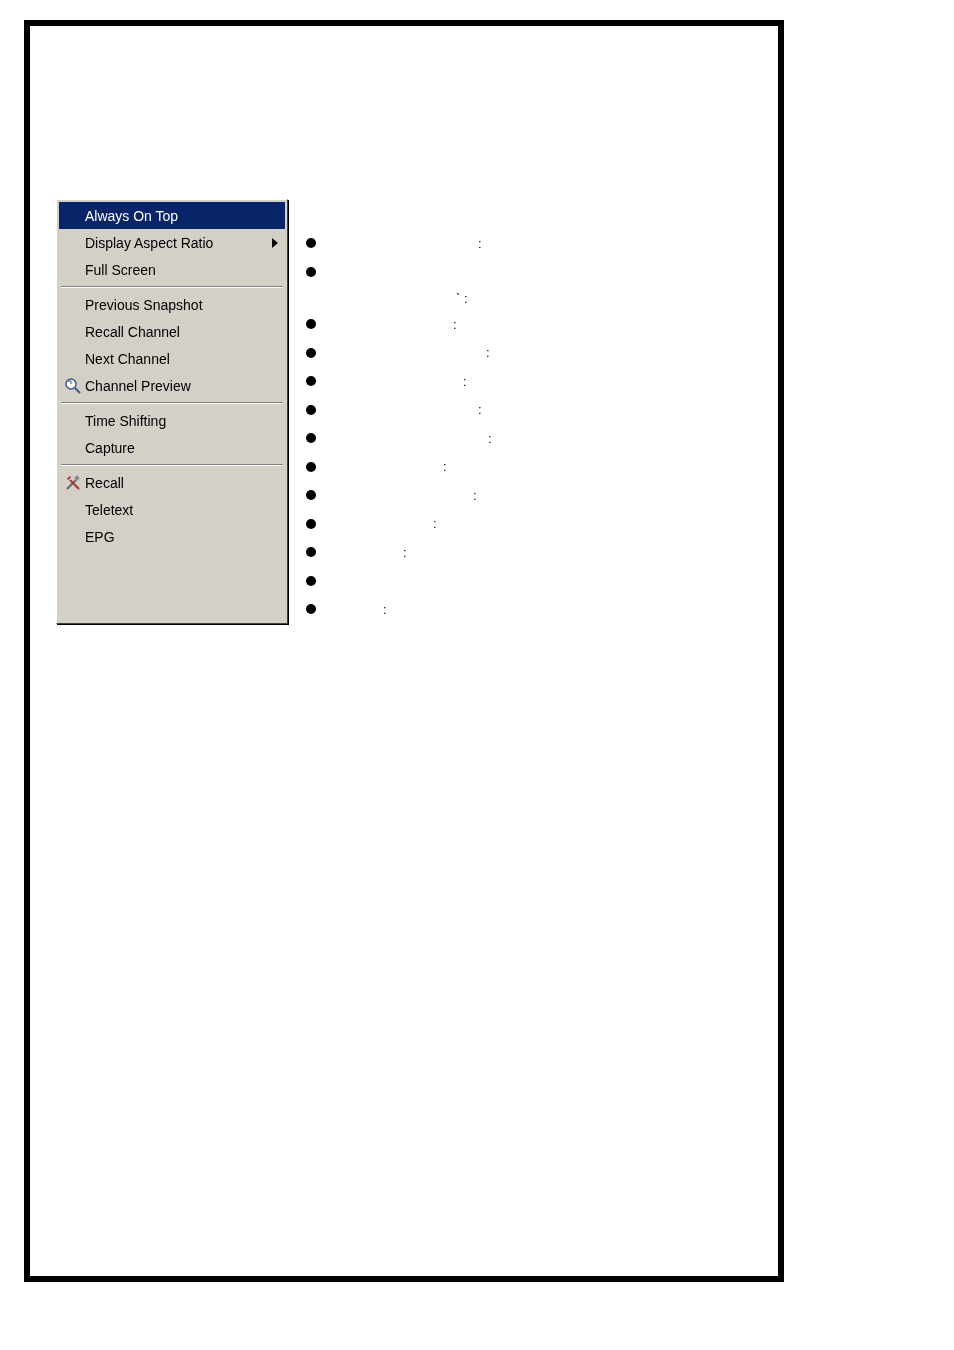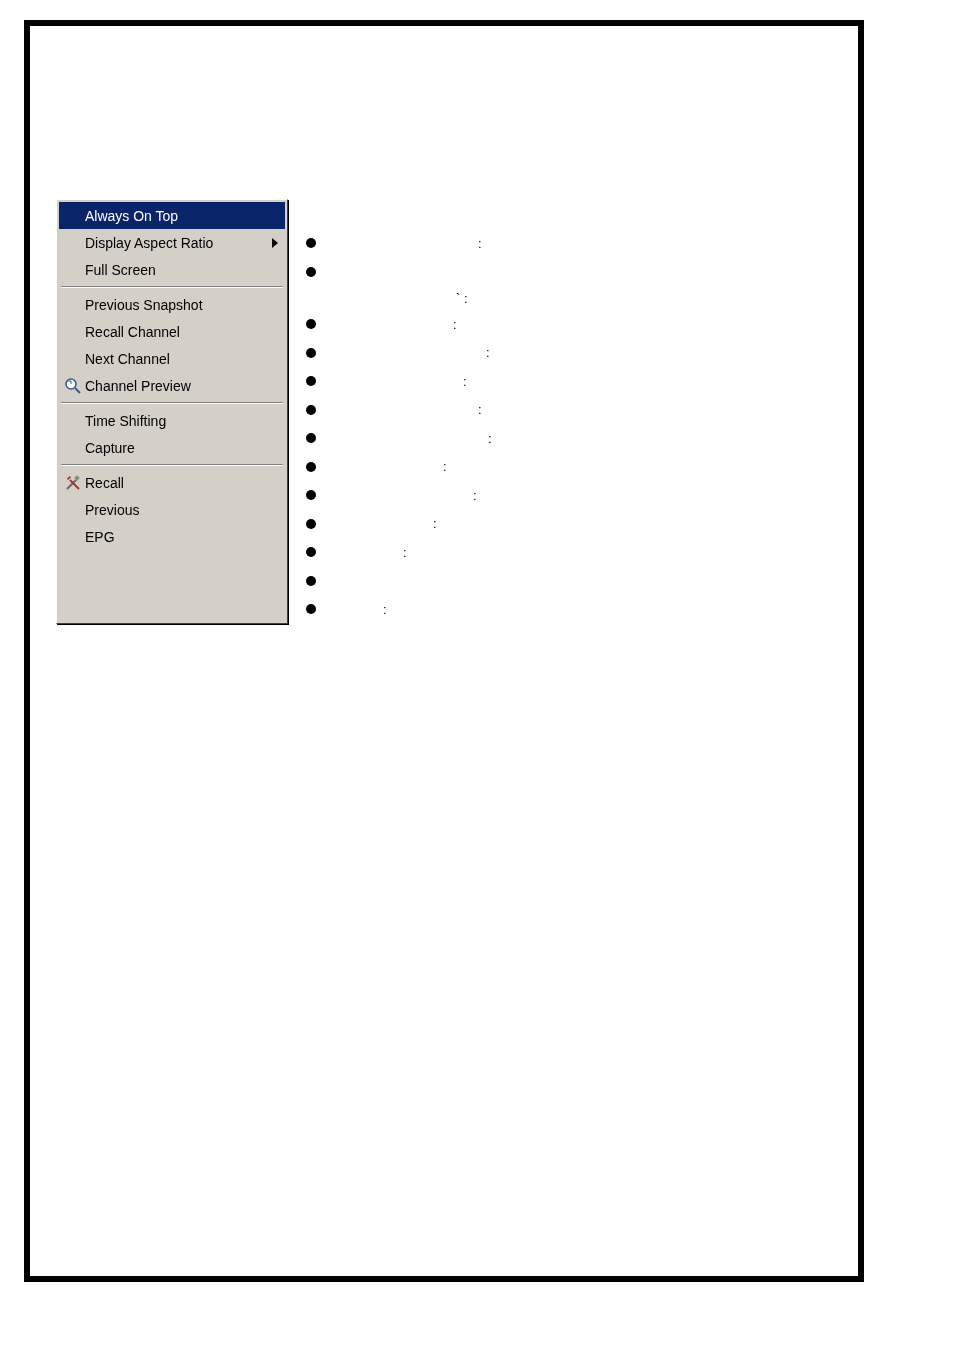--- a/index.html
+++ b/index.html
@@ -8,21 +8,21 @@
     background: #fff;
     font-family: Tahoma, Arial, sans-serif;
     width: 954px;
     height: 1350px;
     position: relative;
   }
   .page-border {
     position: absolute;
     left: 24px;
     top: 20px;
-    width: 840px;
+    width: 760px;
     height: 1262px;
     border: 6px solid #000;
     background: #fff;
   }
   .content {
     display: flex;
     flex-direction: row;
     position: absolute;
     left: 26px;
     top: 173px;
@@ -187,21 +187,21 @@
             <line x1="15" y1="15" x2="6" y2="6" stroke="#a33" stroke-width="2"></line>
             <rect x="3" y="3" width="4" height="2" fill="#a33" transform="rotate(-45 5 4)"></rect>
           </svg>
         </span>
         <span class="label">Recall</span>
         <span class="arrow-slot"></span>
       </div>
 
       <div class="menu-item">
         <span class="icon-slot"></span>
-        <span class="label">Previous</span>
+        <span class="label">Teletext</span>
         <span class="arrow-slot"></span>
       </div>
 
       <div class="menu-item">
         <span class="icon-slot"></span>
         <span class="label">EPG</span>
         <span class="arrow-slot"></span>
       </div>
 
     </div>

